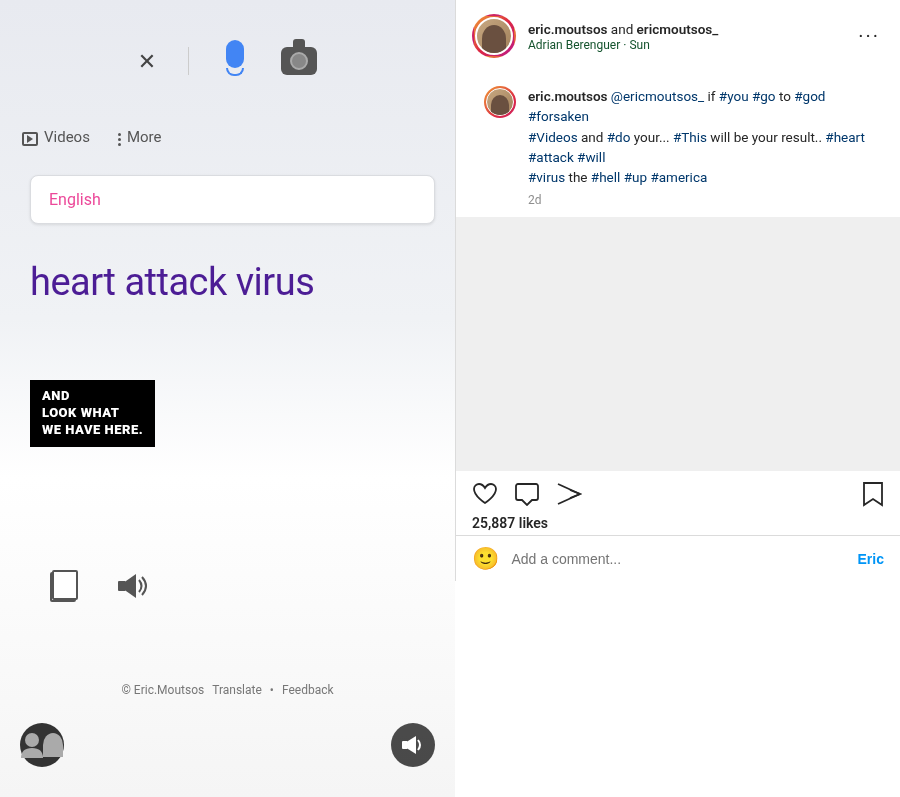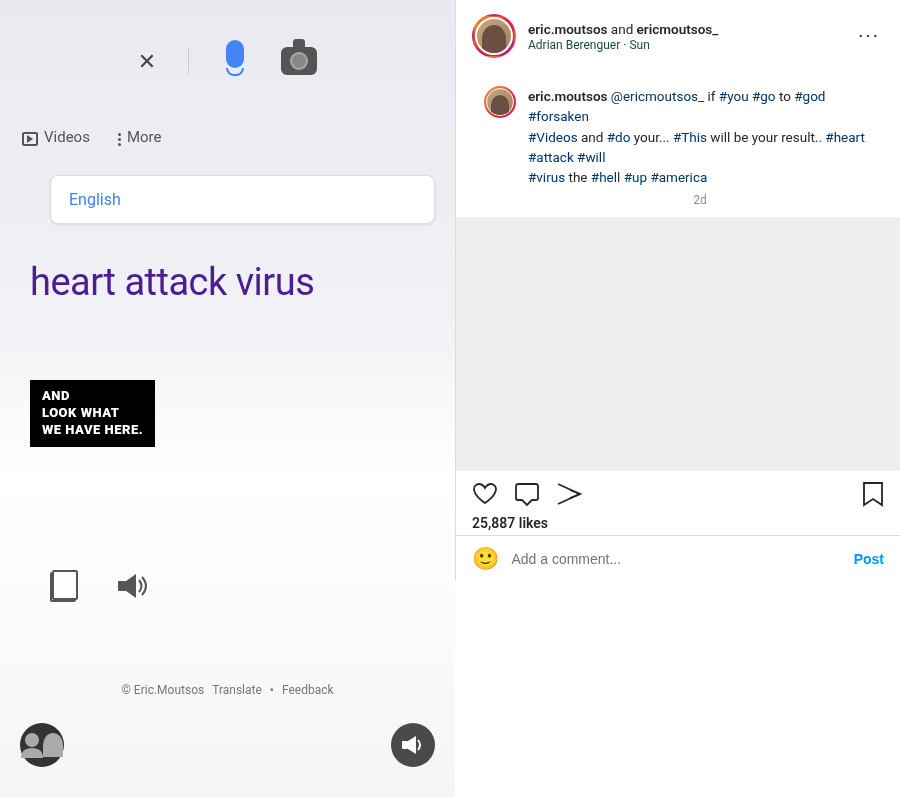--- a/index.html
+++ b/index.html
@@ -162,23 +162,22 @@
     .lang-selector {
       position: absolute;
       top: 175px;
       left: 30px;
       right: 20px;
       background: #fff;
       border: 1px solid #dadce0;
       border-radius: 8px;
       padding: 14px 18px;
       font-size: 16px;
-      color: #3b82f6;
+      color: #ec4899;
       box-shadow: 0 1px 3px rgba(0,0,0,0.1);
-      margin-left: 20px;
     }
 
     
     .translate-content {
       position: absolute;
       top: 260px;
       left: 30px;
       right: 20px;
     }
 
@@ -431,21 +430,20 @@
 
     .comment-text .hashtag {
       color: #00376b;
     }
 
     .comment-timestamp {
       font-size: 12px;
       color: #8e8e8e;
       margin-top: 6px;
       padding-left: 44px;
-      text-align: center;
     }
 
     
     .post-image-placeholder {
       flex: 1;
       background: #efefef;
       min-height: 180px;
       max-height: 260px;
     }
 
@@ -668,16 +666,16 @@
       </svg>
     </div>
   </div>
 
   <div class="likes-count">25,887 likes</div>
 
 
   <div class="add-comment-area">
     <span class="emoji-icon">🙂</span>
     <input class="comment-input" type="text" placeholder="Add a comment..." style="">
-    <button class="post-btn">Post</button>
+    <button class="post-btn">Eric</button>
   </div>
 
 </div>
 
 </body></html>

